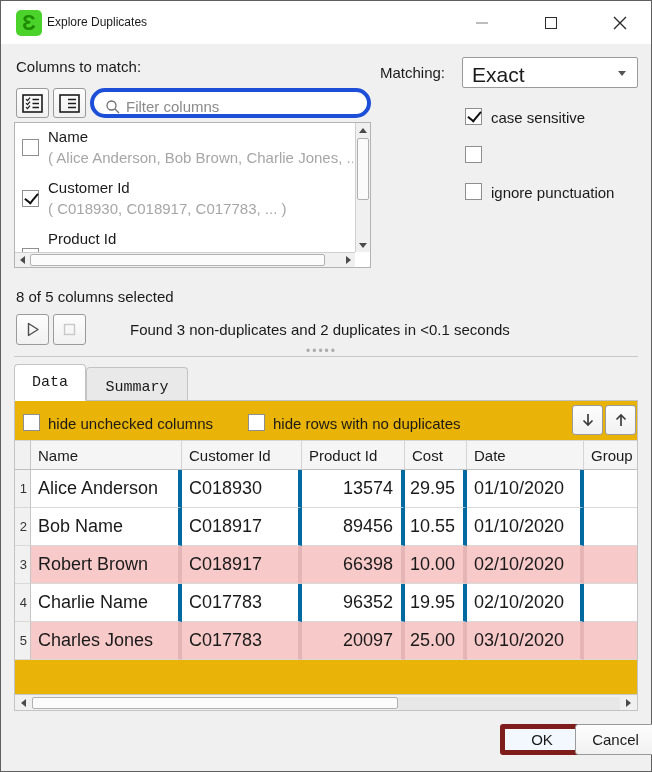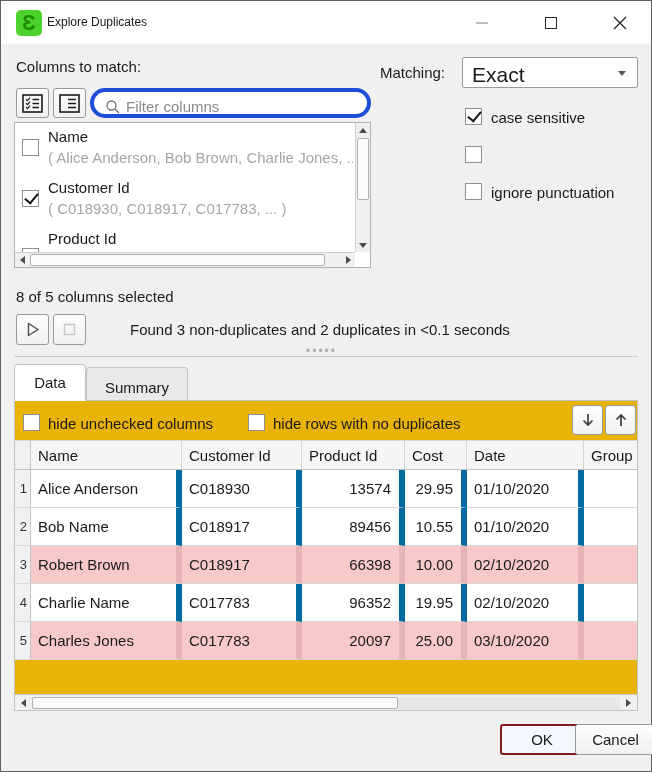--- a/index.html
+++ b/index.html
@@ -57,46 +57,46 @@
               border:1px solid #9a9a9a; border-radius:2px; }
   .dropdown .val { position:absolute; left:9px; top:5px; font-size:21px; }
   .dropdown .tri-down { position:absolute; right:11px; top:13px; border-top-color:#555; }
 
   
   .divider { position:absolute; left:14px; top:356px; width:624px; height:1px; background:#c9c9c9; }
   .splitter-dots { position:absolute; left:306px; top:344px; color:#adadad; font-size:12px; letter-spacing:2px; }
 
   
   .tab { position:absolute; border:1px solid #c3c3c3; border-bottom:none; border-radius:4px 4px 0 0;
-         display:flex; align-items:center; justify-content:center; font-size:15px; }
+         display:flex; align-items:center; justify-content:center; font-size:15px;font-family:Liberation Mono, monospace; }
   .tab-active { left:14px; top:364px; width:72px; height:37px; background:#ffffff; z-index:3; }
   .tab-inactive { left:86px; top:367px; width:102px; height:40px; background:#e9e9e9; z-index:1; }
 
   .panel { position:absolute; left:14px; top:400px; width:624px; height:311px; background:#eab308;
            border:1px solid #c3c3c3; z-index:2; overflow:hidden; }
 
   .arrow-btn { width:31px; height:30px; }
 
   
   .tablewrap { position:absolute; left:0px; top:39px; width:622px; height:250px; overflow:hidden; }
   .tgrid { display:grid; grid-template-columns:16px 151px 120px 103px 62px 117px 120px; }
   .th { background:#f5f5f5; border-bottom:1px solid #bfbfbf; border-top:1px solid #d5d5d5;
         border-right:1px solid #d5d5d5; height:30px; line-height:29px; padding-left:7px;
         font-size:15px; white-space:nowrap; overflow:hidden; }
   .corner { background:#f1f1f1; border-right:1px solid #c6c6c6; }
-  .td { height:38px; line-height:37px; border-bottom:1px solid #d9d9d9; border-right:6px solid #0369a1;
-        padding-left:7px; font-size:15px; white-space:nowrap; overflow:hidden; background:#fff; }
+  .td { height:38px; line-height:37px; border-bottom:1px solid #d9d9d9; border-right:4px solid #0369a1;
+        padding-left:7px; font-size:18px; white-space:nowrap; overflow:hidden; background:#fff; }
   .td.num { background:#f1f1f1; border-right:1px solid #c6c6c6; padding:0 3px 0 0; text-align:right;
         font-size:13px; color:#333; }
   .td.r { text-align:right; padding-right:8px; padding-left:0; }
   .row-dup .td { background:#f8c9c9; border-right-color:#e5b4b4; }
   .row-dup .td.num { background:#f1f1f1; border-right-color:#c6c6c6; }
 
   
-  .ok-btn { left:500px; top:724px; width:84px; height:31px; background:#f2f8fd; border:2px solid #7f1d1d; }
+  .ok-btn { left:500px; top:724px; width:84px; height:31px; background:#f2f8fd; border:5px solid #7f1d1d; }
   .cancel-btn { left:575px; top:724px; width:81px; height:31px; }
 </style>
 </head>
 <body>
 
 <div id="window">
 
   <div class="titlebar">
     <div class="app-logo">Ɛ</div>
     <div class="title-text">Explore Duplicates</div>

